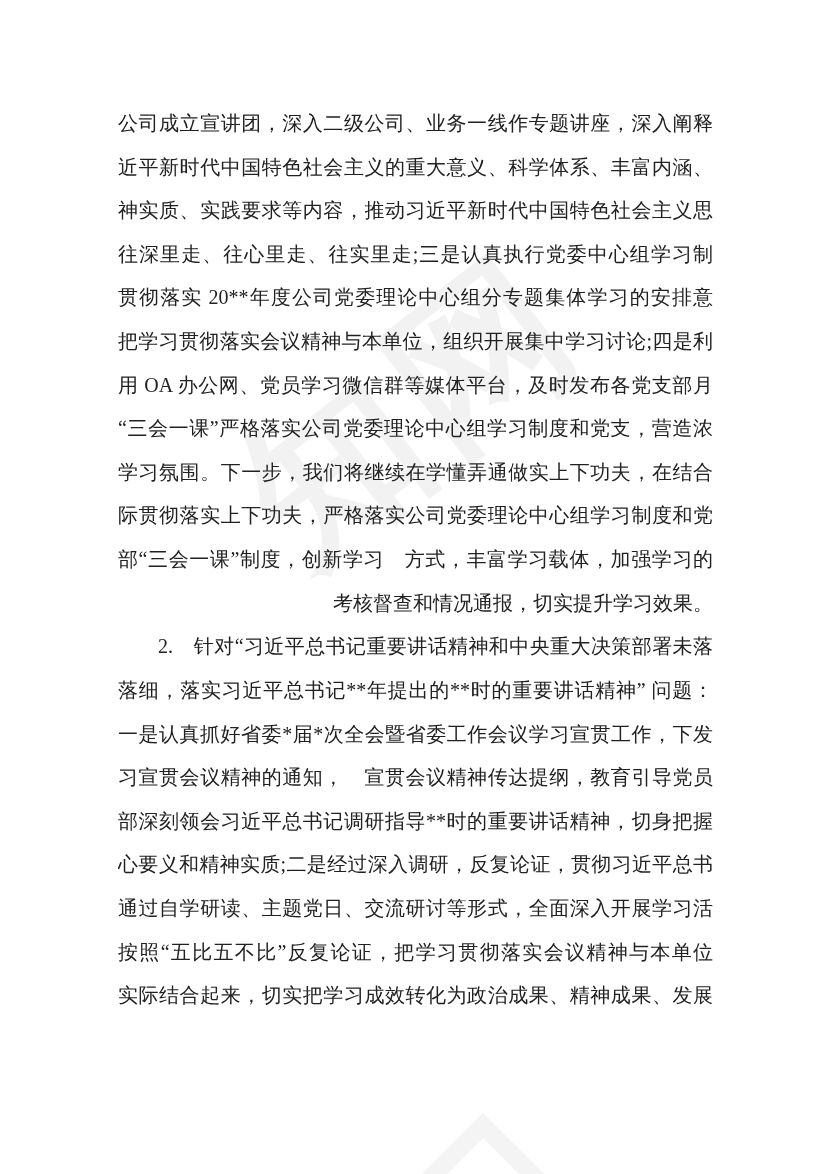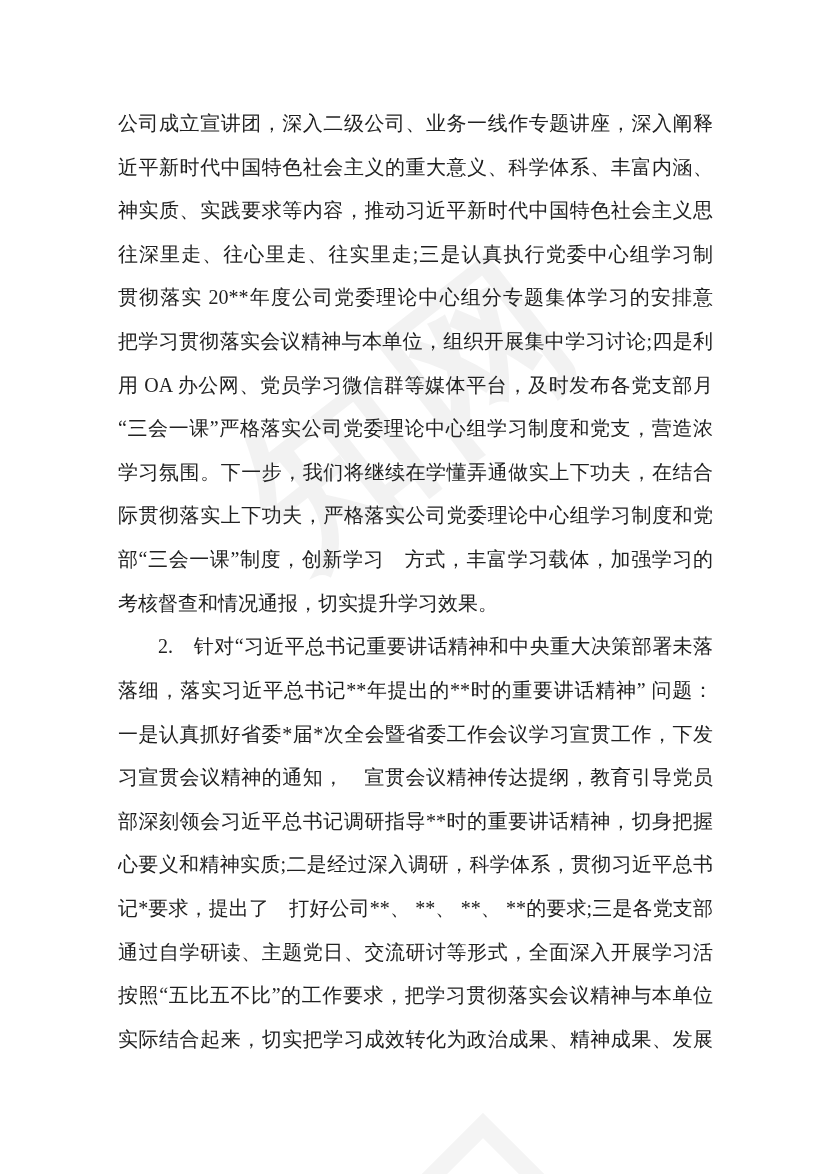--- a/index.html
+++ b/index.html
@@ -20,21 +20,21 @@
     position:absolute;
     left:118px;top:102px;width:595px;
     font-size:20px;
     color:#212121;
   }
   .line{
     height:43.62px;
     line-height:43.62px;
     white-space:pre-wrap;
     overflow:hidden;
-    text-align:left;
+    text-align:right;
   }
   .line.just{
     text-align:justify;
     text-align-last:justify;
   }
   .line.indent{
     text-indent:40px;
   }
   
   .wm-text{
@@ -81,20 +81,19 @@
       <div class="line just">“三会一课”严格落实公司党委理论中心组学习制度和党支，营造浓厚</div>
       <div class="line just">学习氛围。下一步，我们将继续在学懂弄通做实上下功夫，在结合实</div>
       <div class="line just">际贯彻落实上下功夫，严格落实公司党委理论中心组学习制度和党支</div>
       <div class="line just">部“三会一课”制度，创新学习　方式，丰富学习载体，加强学习的</div>
       <div class="line">考核督查和情况通报，切实提升学习效果。</div>
       <div class="line just indent">2.　针对“习近平总书记重要讲话精神和中央重大决策部署未落实</div>
       <div class="line just">落细，落实习近平总书记**年提出的**时的重要讲话精神” 问题：</div>
       <div class="line just">一是认真抓好省委*届*次全会暨省委工作会议学习宣贯工作，下发学</div>
       <div class="line just">习宣贯会议精神的通知，　宣贯会议精神传达提纲，教育引导党员干</div>
       <div class="line just">部深刻领会习近平总书记调研指导**时的重要讲话精神，切身把握核</div>
-      <div class="line just">心要义和精神实质;二是经过深入调研，科学体系，贯彻习近平总书</div>
-      <div class="line just">记*要求，提出了　打好公司**、 **、 **、 **的要求;三是各党支部</div>
+      <div class="line just">心要义和精神实质;二是经过深入调研，反复论证，贯彻习近平总书</div>
       <div class="line just">通过自学研读、主题党日、交流研讨等形式，全面深入开展学习活动，</div>
-      <div class="line just">按照“五比五不比”的工作要求，把学习贯彻落实会议精神与本单位</div>
+      <div class="line just">按照“五比五不比”反复论证，把学习贯彻落实会议精神与本单位</div>
       <div class="line just">实际结合起来，切实把学习成效转化为政治成果、精神成果、发展成</div>
     </div>
 
 </div>
 
 </body></html>

